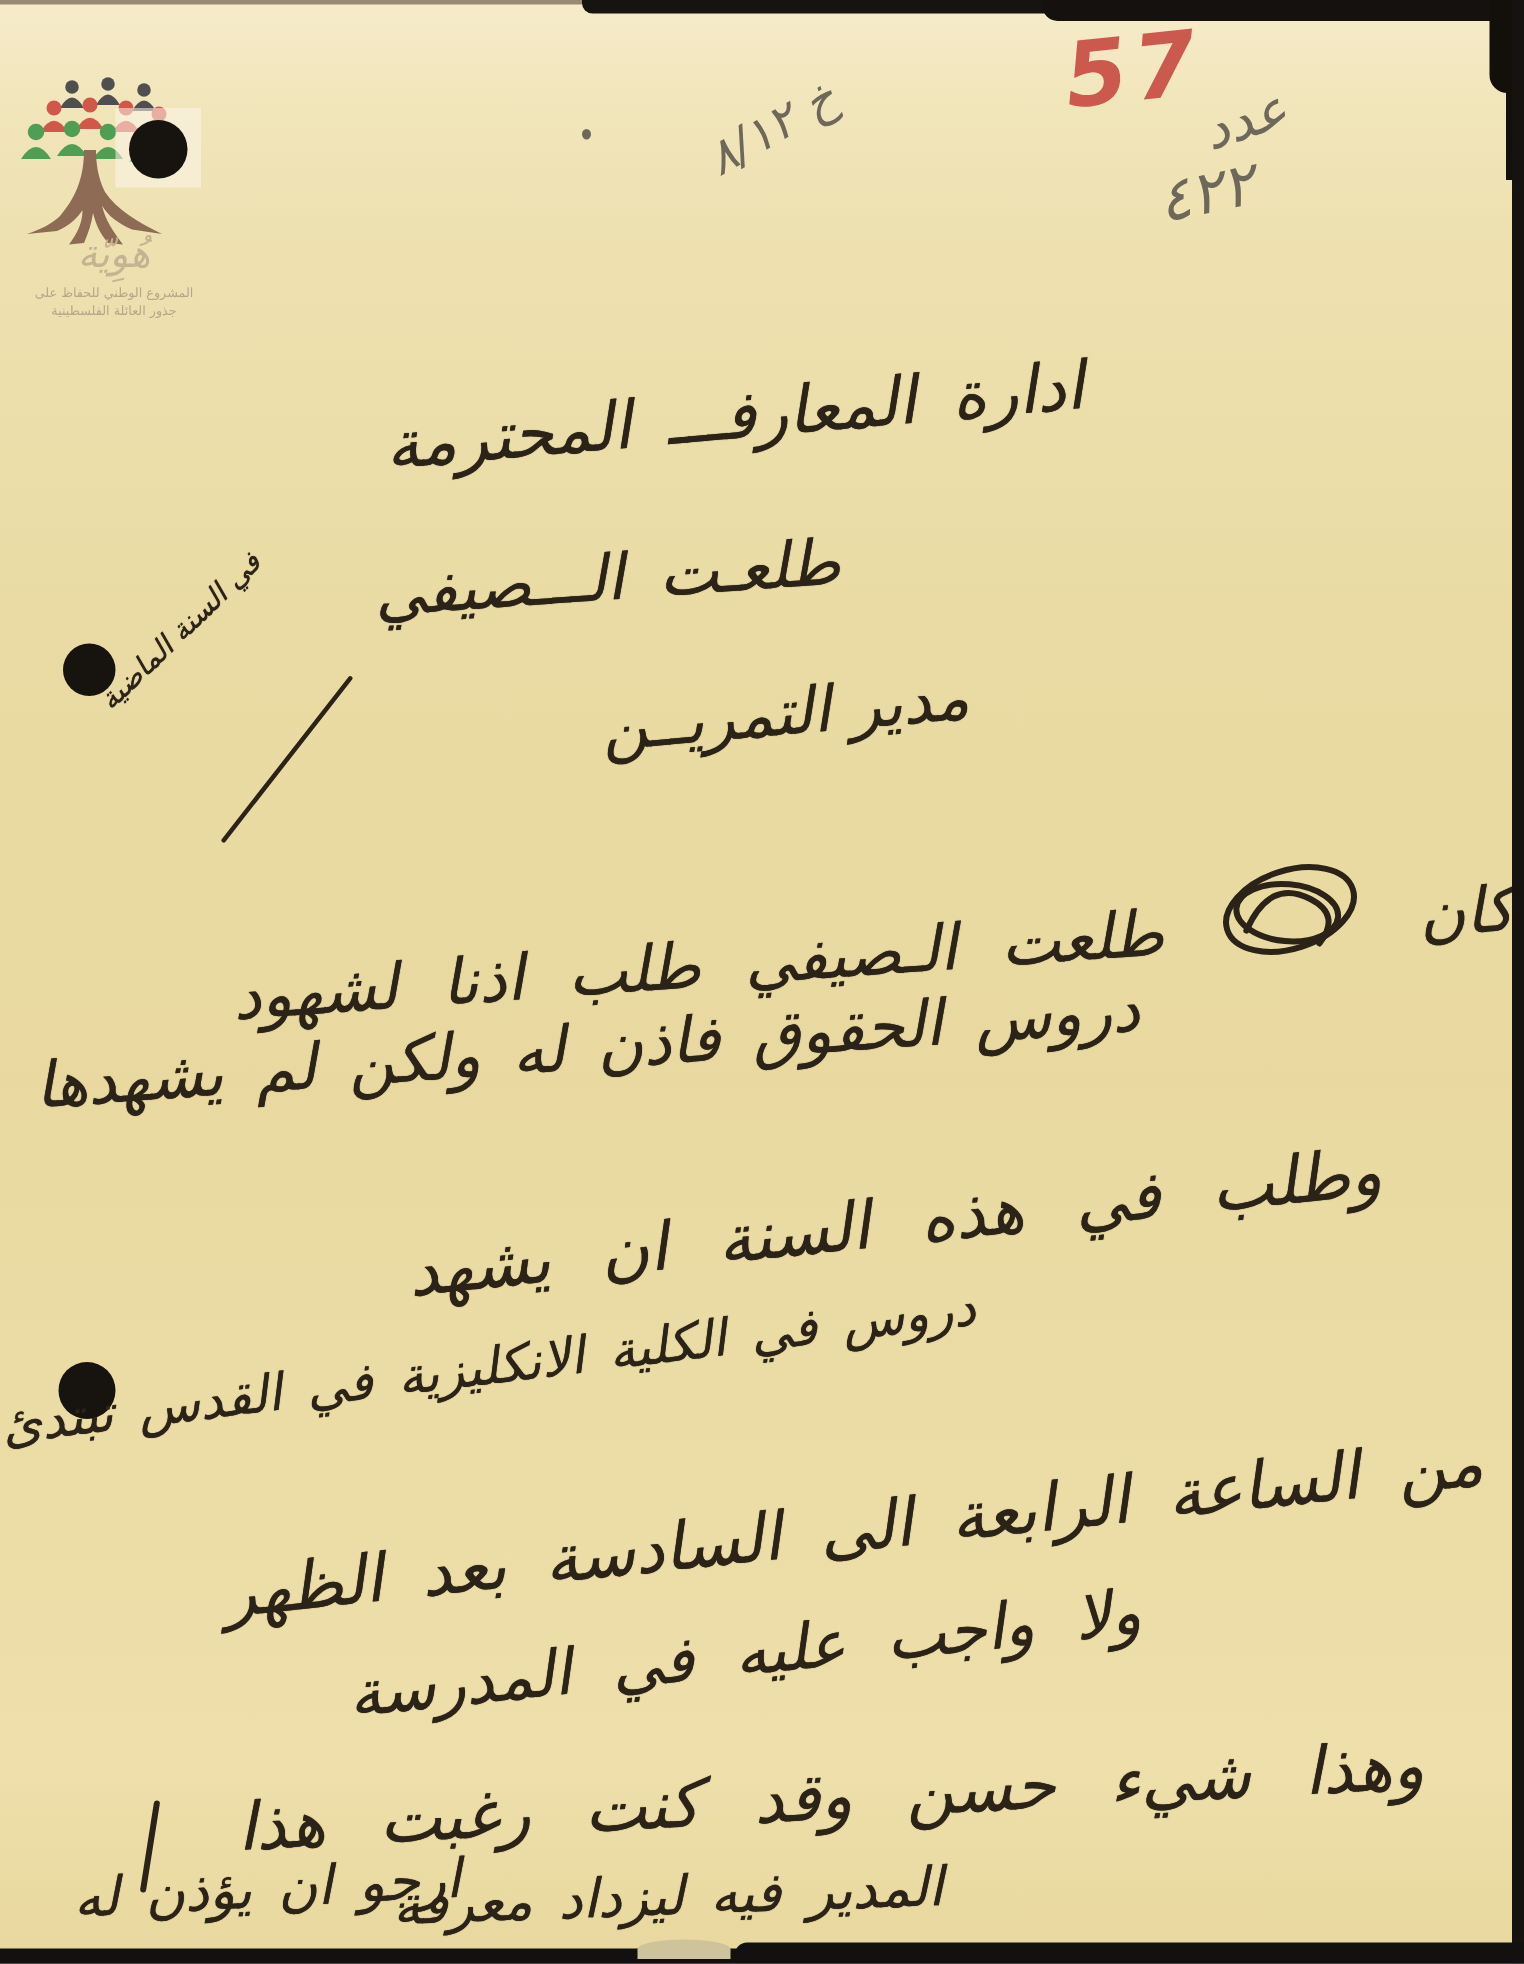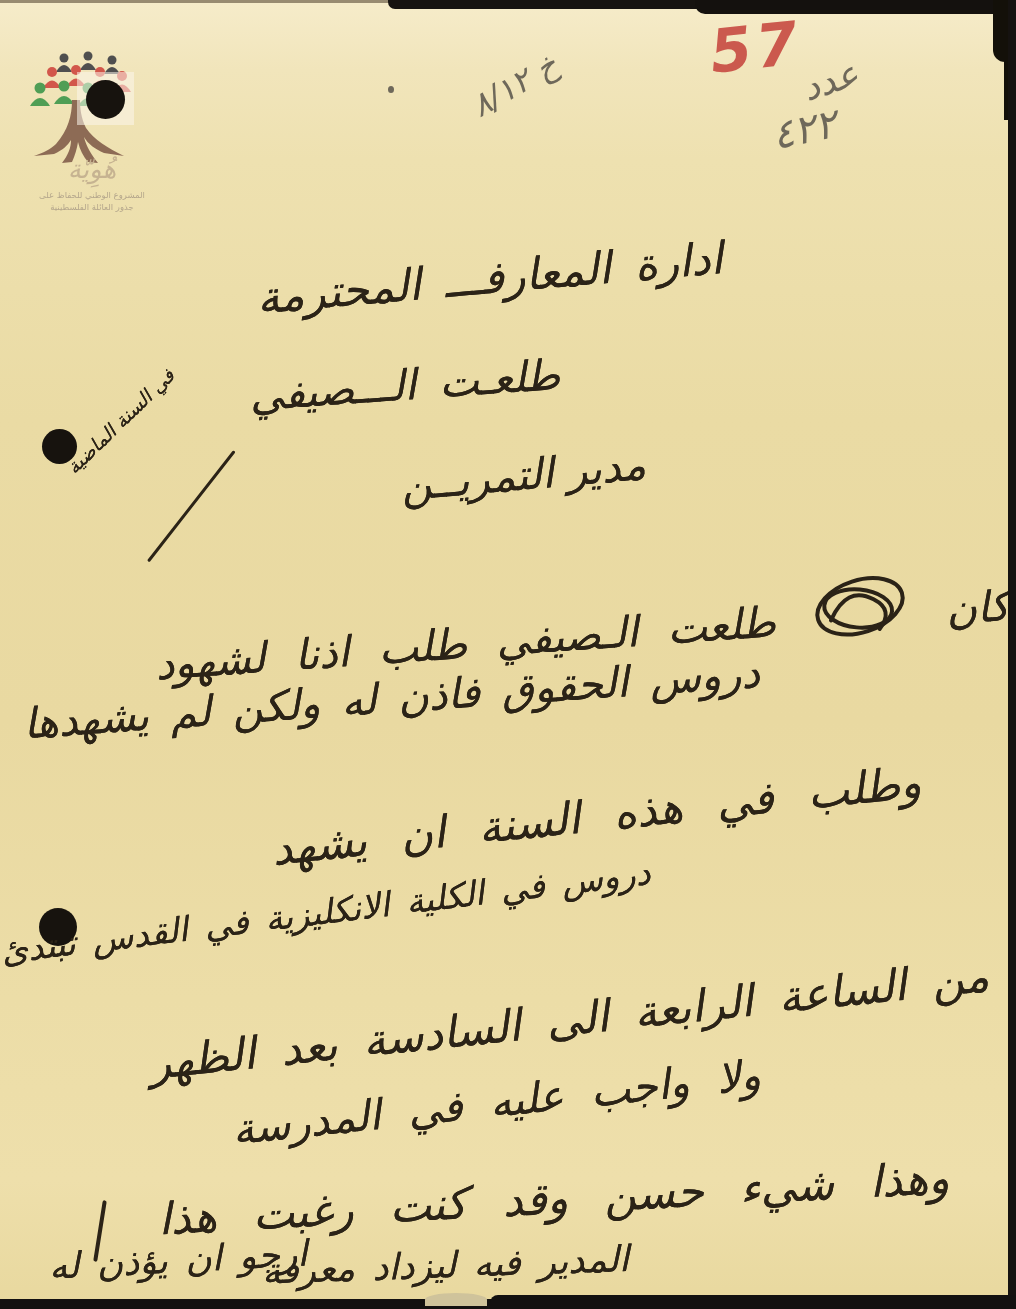--- a/index.html
+++ b/index.html
@@ -21,21 +21,21 @@
   .scan-edge-bottom2{position:absolute;left:490px;right:0;bottom:0;height:14px;background:#131110;border-radius:8px 0 0 0;}
   .scan-bottom-notch{position:absolute;left:425px;bottom:3px;width:62px;height:13px;background:#cfc39b;border-radius:50% 50% 0 0;}
   
   .punch{position:absolute;border-radius:50%;background:#17130e;}
   .punch-halo{position:absolute;background:rgba(251,246,235,.55);}
   .punch1{left:86px;top:80px;width:39px;height:39px;}
   .halo1{left:77px;top:72px;width:57px;height:53px;}
   .punch2{left:42px;top:429px;width:35px;height:35px;}
   .punch3{left:39px;top:908px;width:38px;height:38px;}
   
-  .logo{position:absolute;left:26px;top:50px;width:120px;}
+  .logo{position:absolute;left:10px;top:50px;width:120px;}
   .logo svg{display:block;}
   
   .red-num{position:absolute;left:710px;top:12px;font-size:60px;font-weight:bold;
     color:#c5413a;transform:rotate(-6deg);letter-spacing:4px;font-style:italic;opacity:.85;}
   .pencil{position:absolute;color:#6e685а;color:#6e685a;font-style:italic;}
   .pencil-word{left:802px;top:60px;font-size:36px;transform:rotate(-18deg);}
   .pencil-number{left:772px;top:106px;font-size:40px;transform:rotate(-12deg);letter-spacing:8px;}
   .pencil-date{left:468px;top:66px;font-size:32px;transform:rotate(-30deg);letter-spacing:3px;}
   .pencil-dot{position:absolute;left:388px;top:86px;width:6px;height:7px;border-radius:50%;background:#6e685a;}
   

